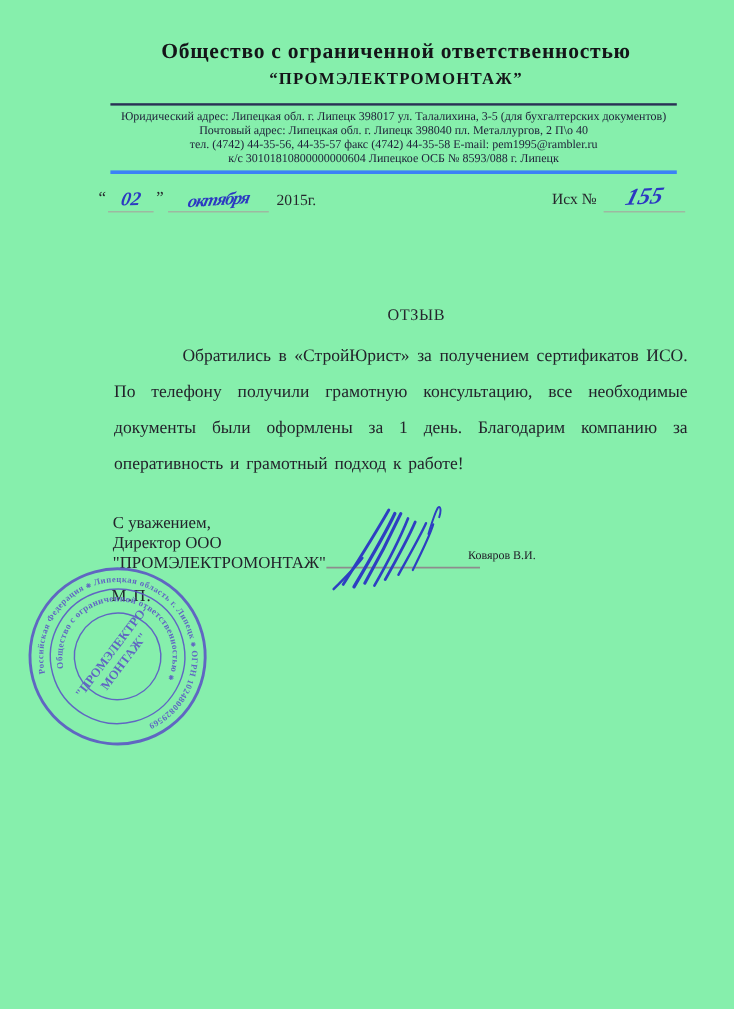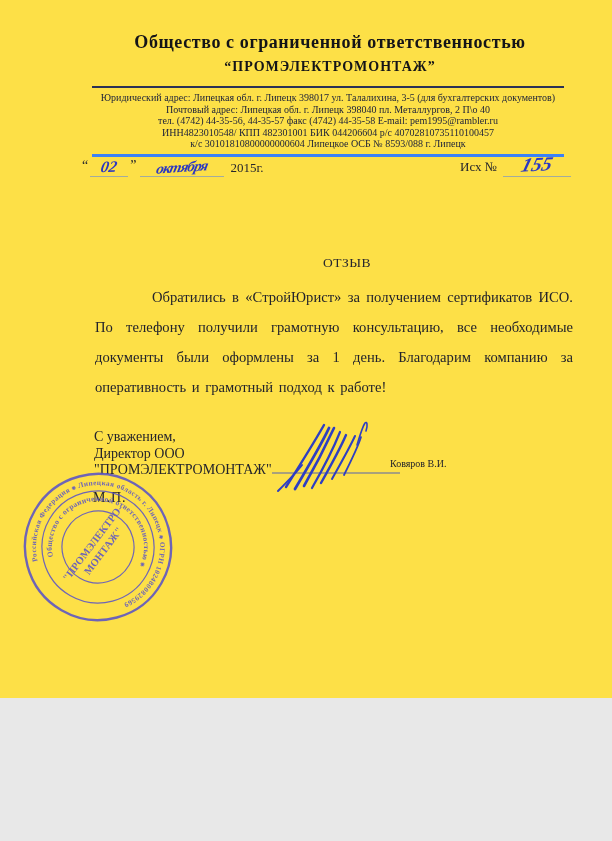--- a/index.html
+++ b/index.html
@@ -1,17 +1,17 @@
 <!DOCTYPE html>
 <html><head>
 <meta charset="utf-8">
 <style>
   html,body{margin:0;padding:0;background:#e8e8e8;}
   .page{
-    position:relative;width:612px;height:698px;background:#fde047;
+    position:relative;width:612px;height:841px;background:#86efac;
     font-family:"Liberation Serif", serif;color:#1b1b1f;overflow:hidden;
     margin:0 auto;box-shadow:0 0 4px rgba(0,0,0,.25);
   }
   
   .header{position:absolute;top:30px;left:60px;width:540px;text-align:center;}
   .header .h1{font-size:18px;font-weight:bold;letter-spacing:.6px;color:#141418;line-height:24px;}
   .header .h2{font-size:14px;font-weight:bold;letter-spacing:1px;color:#141418;line-height:25px;}
   
   .address{
     position:absolute;top:86px;left:92px;width:472px;
@@ -62,21 +62,20 @@
 
   <div class="header">
     <div class="h1">Общество  с ограниченной ответственностью</div>
     <div class="h2">“ПРОМЭЛЕКТРОМОНТАЖ”</div>
   </div>
 
   <div class="address">
     <div>Юридический адрес: Липецкая обл. г. Липецк 398017  ул. Талалихина, 3-5 (для бухгалтерских документов)</div>
     <div>Почтовый адрес: Липецкая обл. г. Липецк 398040 пл. Металлургов, 2 П\о 40</div>
     <div>тел.  (4742) 44-35-56,  44-35-57 факс (4742) 44-35-58 E-mail: pem1995@rambler.ru</div>
-    <div>ИНН4823010548/ КПП 482301001  БИК 044206604 р/с 40702810735110100457</div>
     <div>к/с 30101810800000000604 Липецкое ОСБ № 8593/088 г. Липецк</div>
   </div>
 
   <div class="date-left">
     <span class="q">“</span><span class="uline day-box"><span class="hand">02</span></span><span class="q">”</span><span class="uline month-box"><span class="hand">октября</span></span><span class="year">2015г.</span>
   </div>
   <div class="ref">
     <span>Исх №</span><span class="uline ref-num-box"><span class="hand">155</span></span>
   </div>
 

